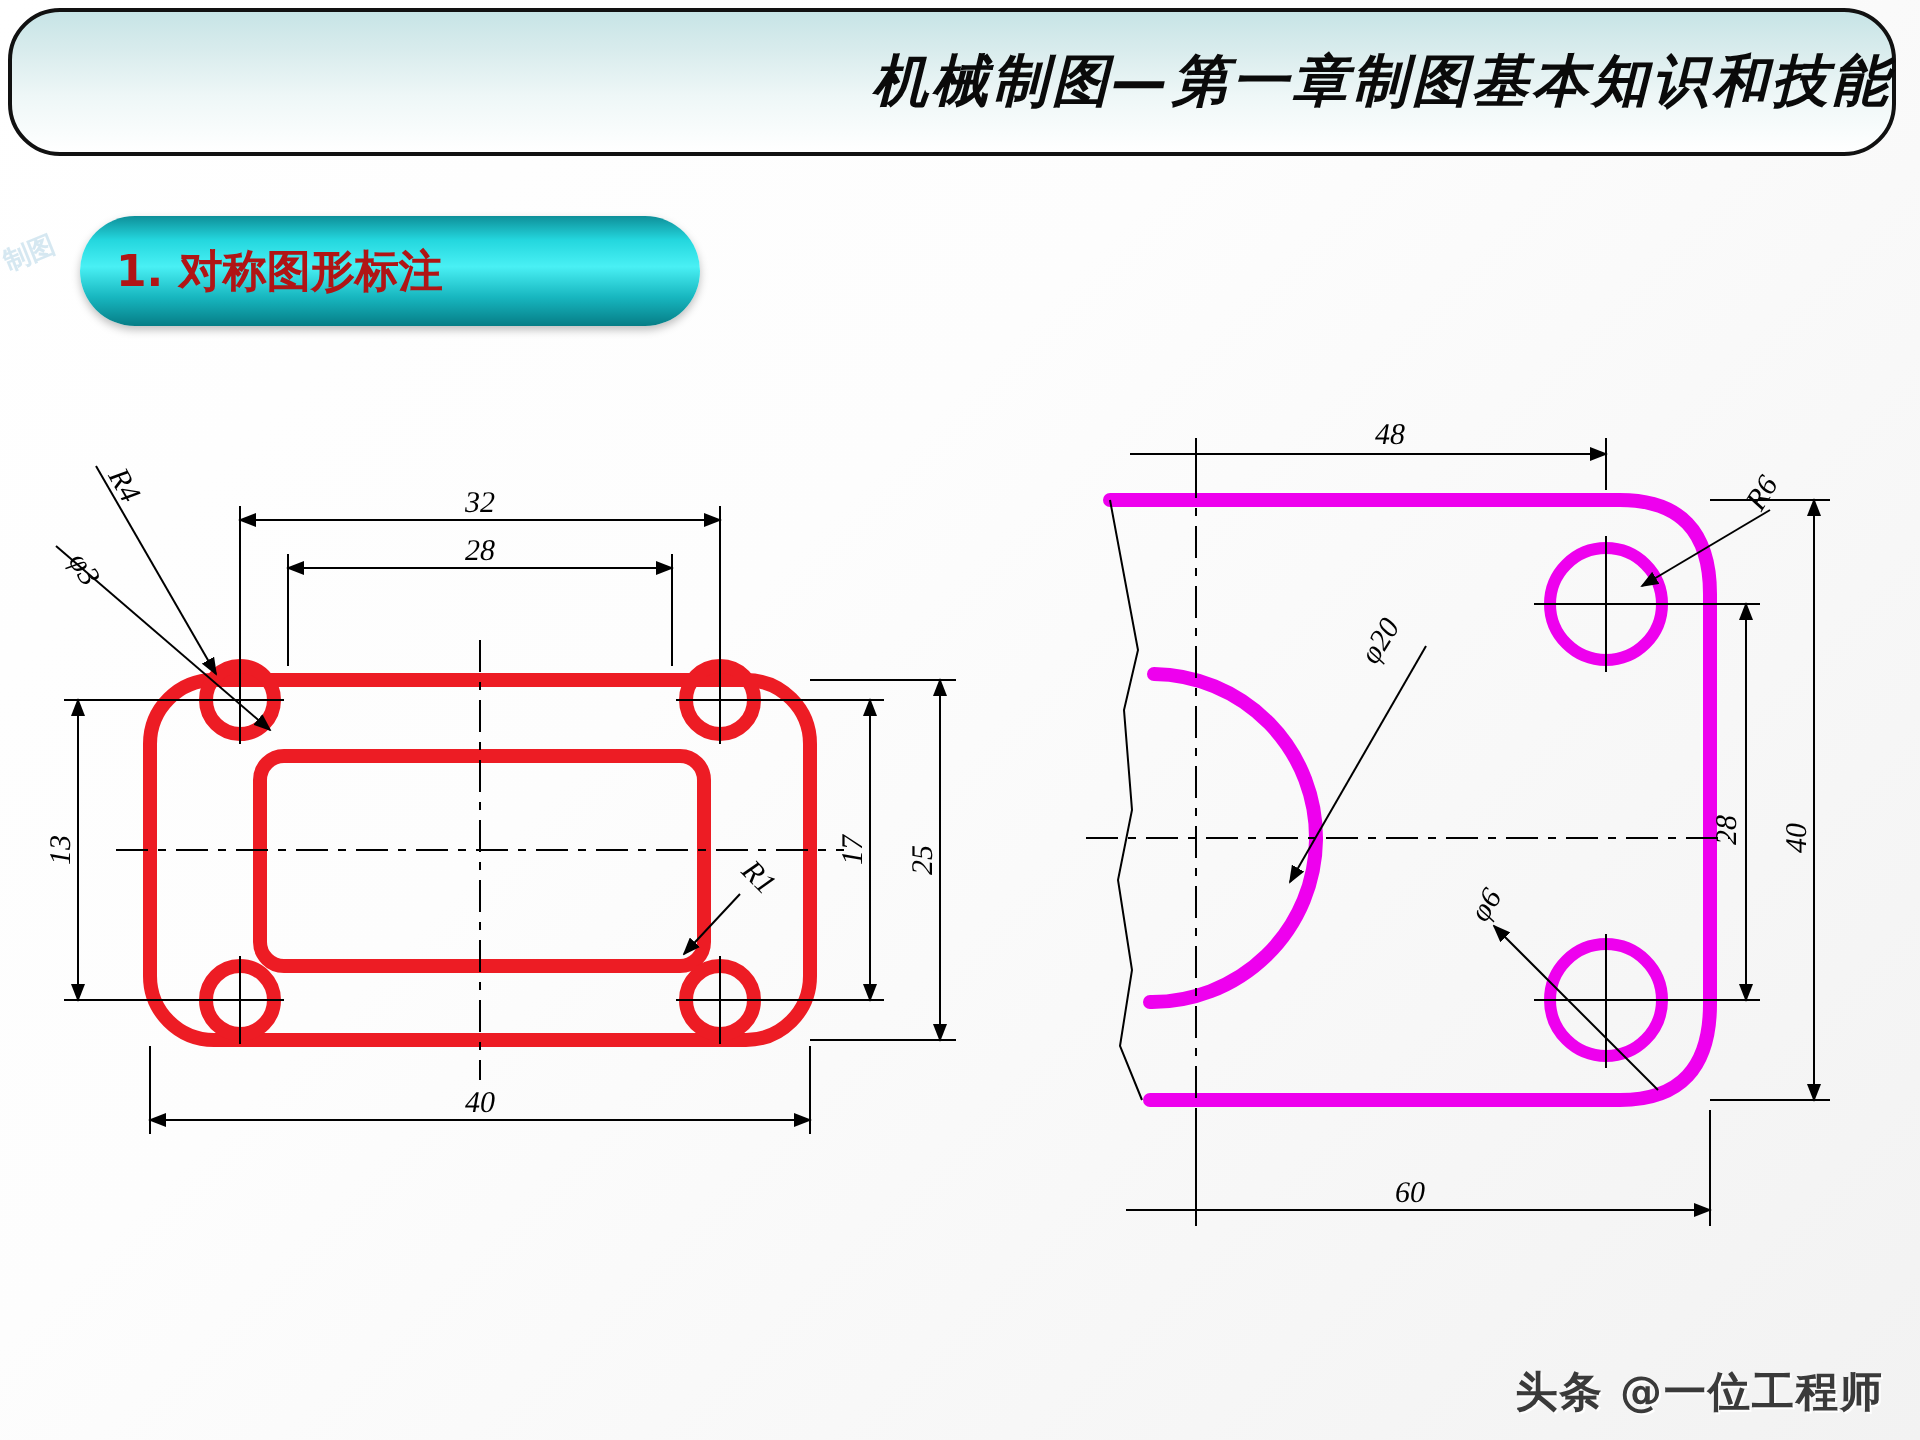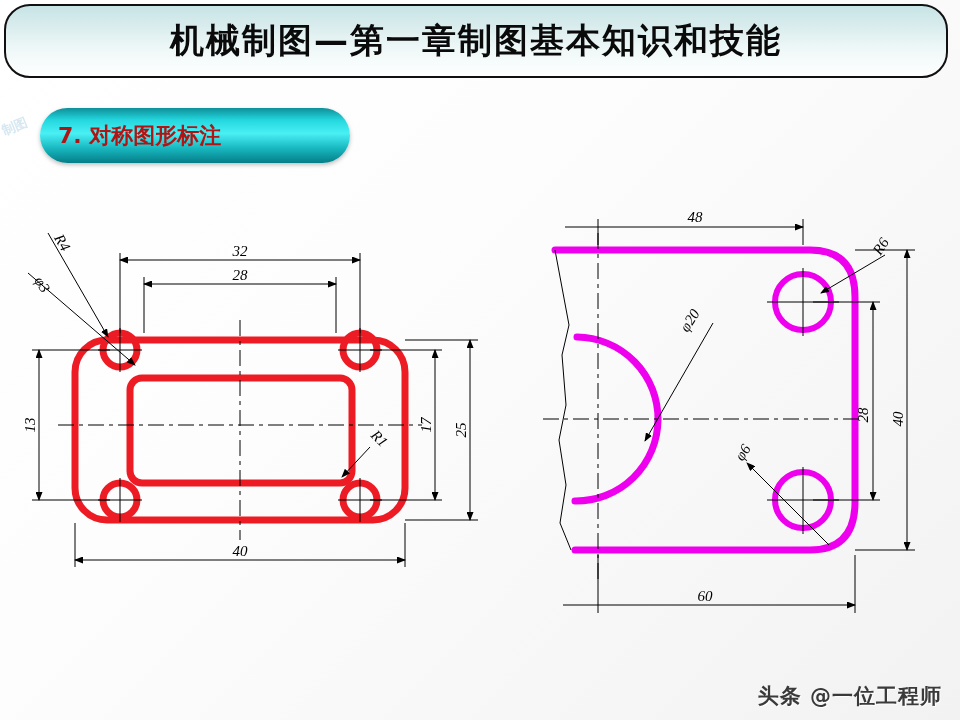--- a/index.html
+++ b/index.html
@@ -16,25 +16,26 @@
   
   .title-banner{
     position:absolute;left:4px;top:4px;width:944px;height:74px;
     border:2px solid #111;
     border-radius:26px;
     background:linear-gradient(180deg,#c7e4e6 0%,#d9eced 28%,#eef7f7 60%,#ffffff 100%);
     box-sizing:border-box;
   }
   .title-text{
     position:absolute;left:0;right:0;top:50%;transform:translateY(-50%);
-    text-align:center;
+    text-align:right;
     font-family:"DejaVu Sans","Liberation Sans",sans-serif;
-    font-size:34px;font-weight:bold;color:#0a0a0a;
+    font-size:28px;font-weight:bold;color:#0a0a0a;
     letter-spacing:2px;
     white-space:nowrap;
+    font-style:italic;
   }
   
   .section-pill{
     position:absolute;left:40px;top:108px;width:310px;height:55px;
     border-radius:28px;
     background:linear-gradient(180deg,#0e8f99 0%,#24d7de 22%,#49f0f4 46%,#17b6bf 74%,#067d86 100%);
     box-shadow:0 2px 4px rgba(0,0,0,.25);
   }
   .section-pill-text{
     position:absolute;left:18px;top:50%;transform:translateY(-50%);
@@ -72,21 +73,21 @@
 
 <div class="slide">
 
   <div class="title-banner">
     <div class="title-text">机械制图—第一章制图基本知识和技能</div>
   </div>
 
   <div class="wm-small">制图</div>
 
   <div class="section-pill">
-    <div class="section-pill-text">7. 对称图形标注</div>
+    <div class="section-pill-text">1. 对称图形标注</div>
   </div>
 
   <svg class="dwg" id="left-dwg" width="490" height="370" viewBox="0 0 490 370">
     <defs>
       <marker id="arrL" markerWidth="9" markerHeight="7" refX="8" refY="3.5" orient="auto">
         <polygon points="0,0 9,3.5 0,7" fill="#000"></polygon>
       </marker>
       <marker id="arrLs" markerWidth="9" markerHeight="7" refX="1" refY="3.5" orient="auto">
         <polygon points="9,0 0,3.5 9,7" fill="#000"></polygon>
       </marker>

